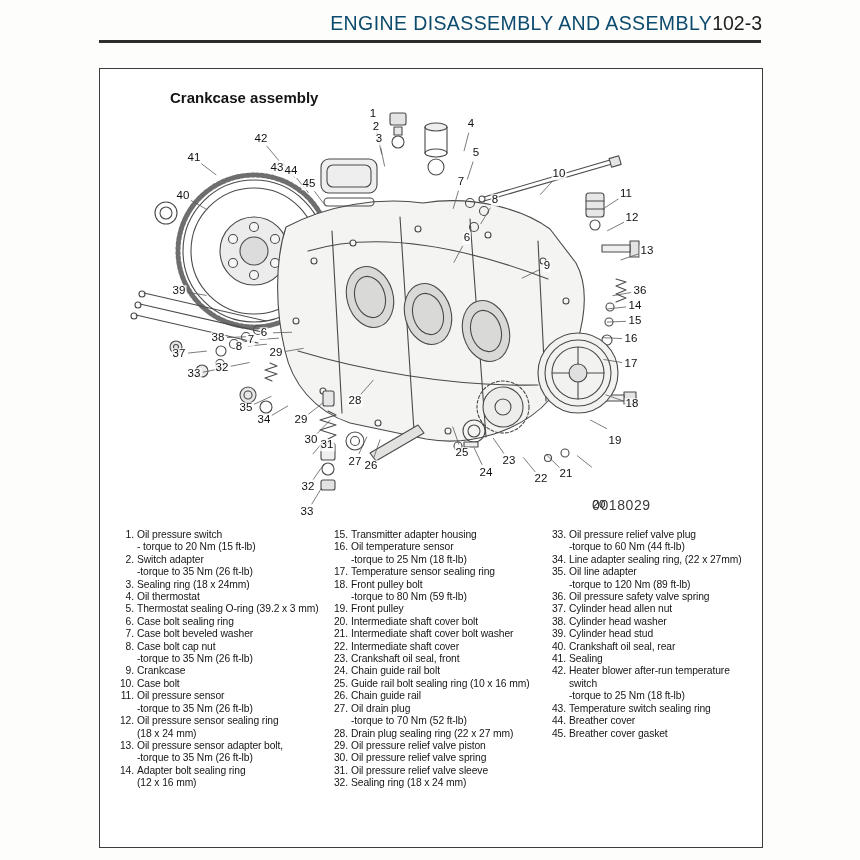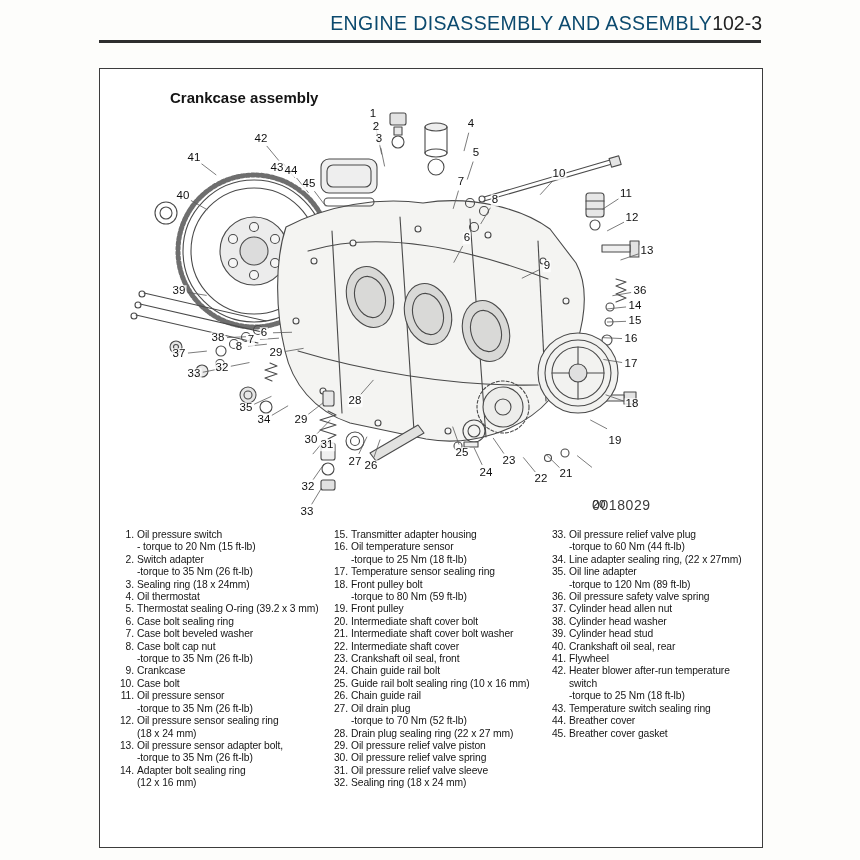--- a/index.html
+++ b/index.html
@@ -560,21 +560,21 @@
           </div>
           <div class="part">
             <div class="part-main">
               <span class="part-num">40.</span>
               <span class="part-text">Crankshaft oil seal, rear</span>
             </div>
           </div>
           <div class="part">
             <div class="part-main">
               <span class="part-num">41.</span>
-              <span class="part-text">Flywheel</span>
+              <span class="part-text">Sealing</span>
             </div>
           </div>
           <div class="part">
             <div class="part-main">
               <span class="part-num">42.</span>
               <span class="part-text">Heater blower after-run temperature</span>
             </div>
             <div class="part-sub">switch</div>
             <div class="part-sub">-torque to 25 Nm (18 ft-lb)</div>
           </div>

